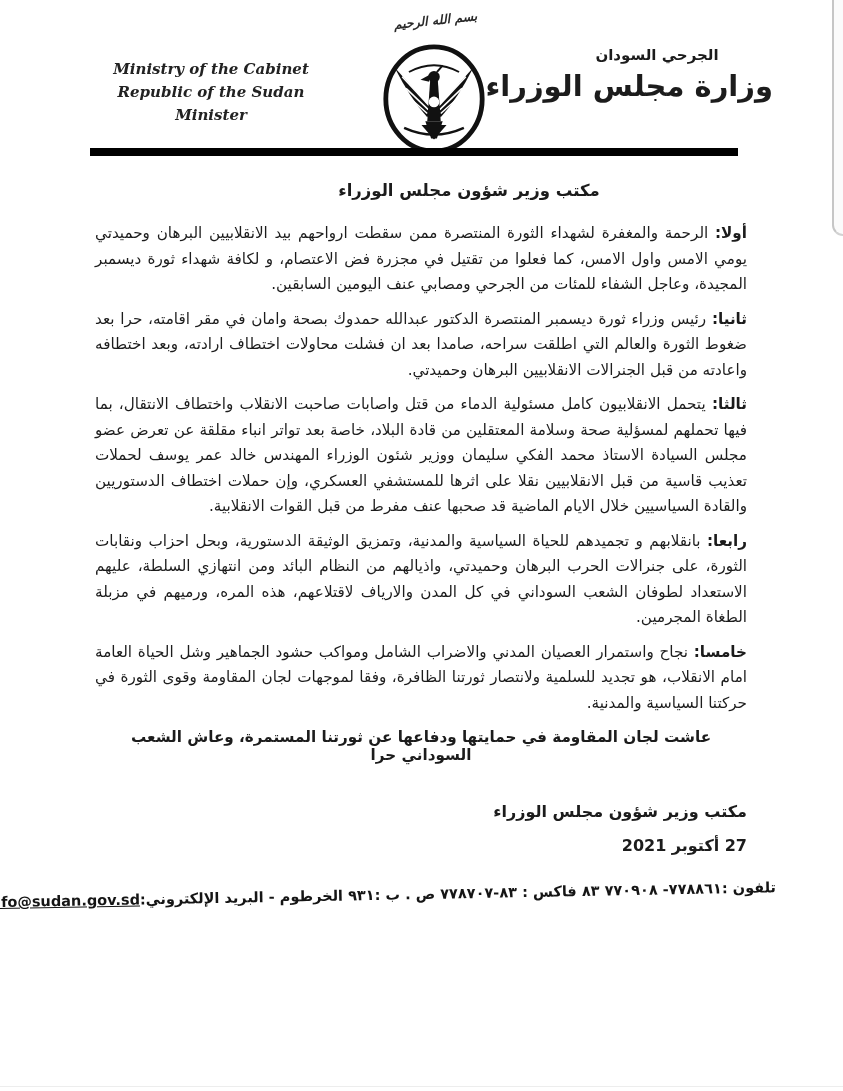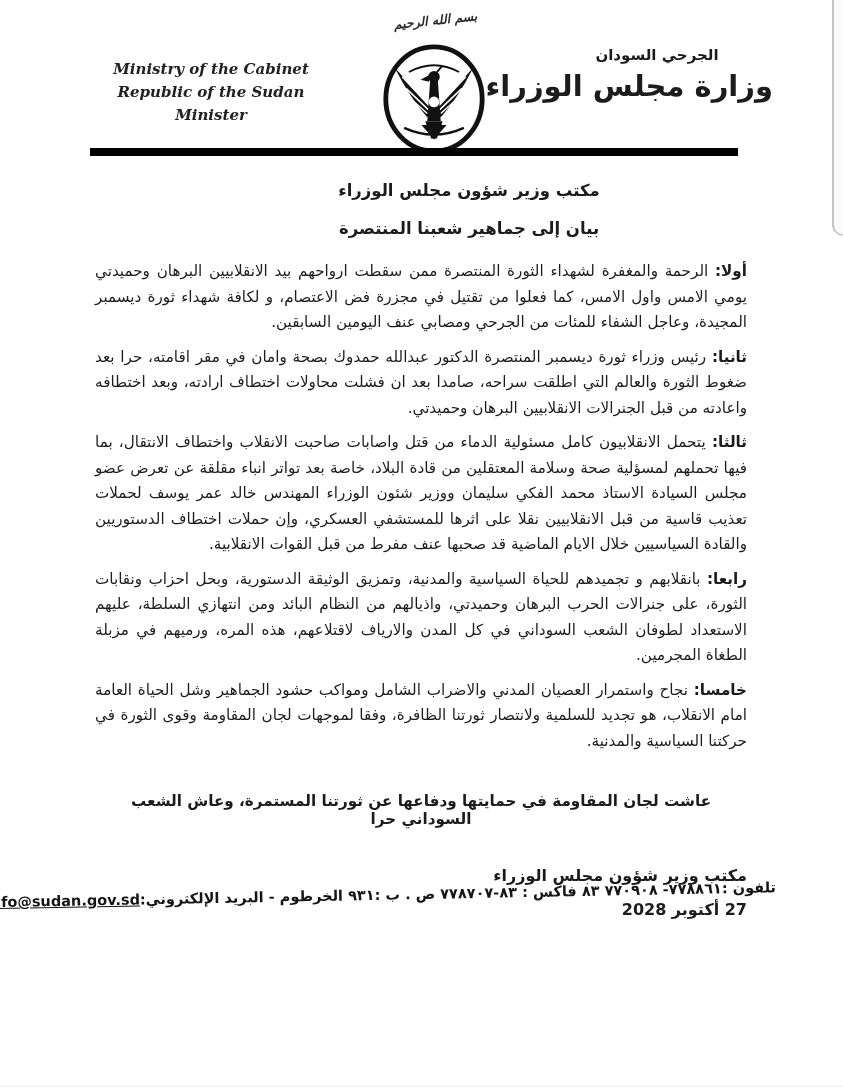--- a/index.html
+++ b/index.html
@@ -35,21 +35,21 @@
 
   .content { position:absolute; top:181px; left:95px; width:652px; }
   .titles { text-align:center; transform:translateX(48px); font-weight:bold; font-size:16.5px; direction:rtl; }
   .title-office { margin-bottom:19px; }
 
   .bodytext { direction:rtl; text-align:justify; font-size:15.2px; line-height:25.5px; margin-top:21px; }
   .bodytext p { margin:0 0 9px 0; }
   .lbl { font-weight:bold;margin-top:24px; }
   .bname { font-weight:normal; }
 
-  .slogan { direction:rtl; text-align:center; font-weight:bold; font-size:15.2px; margin-top:38px; }
+  .slogan { direction:rtl; text-align:center; font-weight:bold; font-size:15.2px; margin-top:12px; }
 
   .sign-block { direction:rtl; text-align:right; font-weight:bold; font-size:16px; margin-top:38px; }
   .sig-office { margin-bottom:15px; }
 
   .footer {
     position:absolute; top:886px; left:70px; width:706px;
     direction:rtl; text-align:center; font-weight:bold; font-size:14.5px;
     transform:rotate(-1.1deg); color:#151515; white-space:nowrap;
   }
   .footer .email { text-decoration:underline; unicode-bidi:embed; direction:ltr; }
@@ -100,38 +100,37 @@
       <div class="lh-country">الجرحي السودان</div>
       <div class="lh-ministry">وزارة مجلس الوزراء</div>
     </div>
   </div>
 
   <div class="header-rule"></div>
 
   <div class="content">
     <div class="titles">
       <div class="title-office">مكتب وزير شؤون مجلس الوزراء</div>
-      <div class="title-statement">بيان إلى جماهير شعبنا المنتصرة</div>
     </div>
 
     <div class="bodytext">
       <p><span class="lbl">أولا:</span><span> الرحمة والمغفرة لشهداء الثورة المنتصرة ممن سقطت ارواحهم بيد الانقلابيين البرهان وحميدتي يومي الامس واول الامس، كما فعلوا من تقتيل في مجزرة فض الاعتصام، و لكافة شهداء ثورة ديسمبر المجيدة، وعاجل الشفاء للمئات من الجرحي ومصابي عنف اليومين السابقين.</span></p>
 
       <p><span class="lbl">ثانيا:</span><span> رئيس وزراء ثورة ديسمبر المنتصرة الدكتور عبدالله حمدوك بصحة وامان في مقر اقامته، حرا بعد ضغوط الثورة والعالم التي اطلقت سراحه، صامدا بعد ان فشلت محاولات اختطاف ارادته، وبعد اختطافه واعادته من قبل الجنرالات الانقلابيين البرهان وحميدتي.</span></p>
 
       <p><span class="lbl">ثالثا:</span><span> يتحمل الانقلابيون كامل مسئولية الدماء من قتل واصابات صاحبت الانقلاب واختطاف الانتقال، بما فيها تحملهم لمسؤلية صحة وسلامة المعتقلين من قادة البلاد، خاصة بعد تواتر انباء مقلقة عن تعرض عضو مجلس السيادة </span><span class="bname">الاستاذ محمد الفكي</span><span> سليمان ووزير شئون الوزراء </span><span class="bname">المهندس خالد عمر يوسف</span><span> لحملات تعذيب قاسية من قبل الانقلابيين نقلا على اثرها للمستشفي العسكري، وإن حملات اختطاف الدستوريين والقادة السياسيين خلال الايام الماضية قد صحبها عنف مفرط من قبل القوات الانقلابية.</span></p>
 
       <p><span class="lbl">رابعا:</span><span> بانقلابهم و تجميدهم للحياة السياسية والمدنية، وتمزيق الوثيقة الدستورية، وبحل احزاب ونقابات الثورة، على جنرالات الحرب البرهان وحميدتي، واذيالهم من النظام البائد ومن انتهازي السلطة، عليهم الاستعداد لطوفان الشعب السوداني في كل المدن والارياف لاقتلاعهم، هذه المره، ورميهم في مزبلة الطغاة المجرمين.</span></p>
 
       <p><span class="lbl">خامسا:</span><span> نجاح واستمرار العصيان المدني والاضراب الشامل ومواكب حشود الجماهير وشل الحياة العامة امام الانقلاب، هو تجديد للسلمية ولانتصار ثورتنا الظافرة، وفقا لموجهات لجان المقاومة وقوى الثورة في حركتنا السياسية والمدنية.</span></p>
     </div>
 
     <div class="slogan">عاشت لجان المقاومة في حمايتها ودفاعها عن ثورتنا المستمرة، وعاش الشعب السوداني حرا</div>
 
     <div class="sign-block">
       <div class="sig-office">مكتب وزير شؤون مجلس الوزراء</div>
-      <div class="sig-date">27 أكتوبر 2028</div>
+      <div class="sig-date">27 أكتوبر 2021</div>
     </div>
   </div>
 
   <div class="footer"><span>تلفون :٧٧٨٨٦١- ٧٧٠٩٠٨  ٨٣   فاكس : ⁦٨٣-٧٧٨٧٠٧⁩ ص . ب :٩٣١ الخرطوم - البريد الإلكتروني:</span><span class="email">info@sudan.gov.sd</span></div>
 
 </div>
 
 </body></html>

